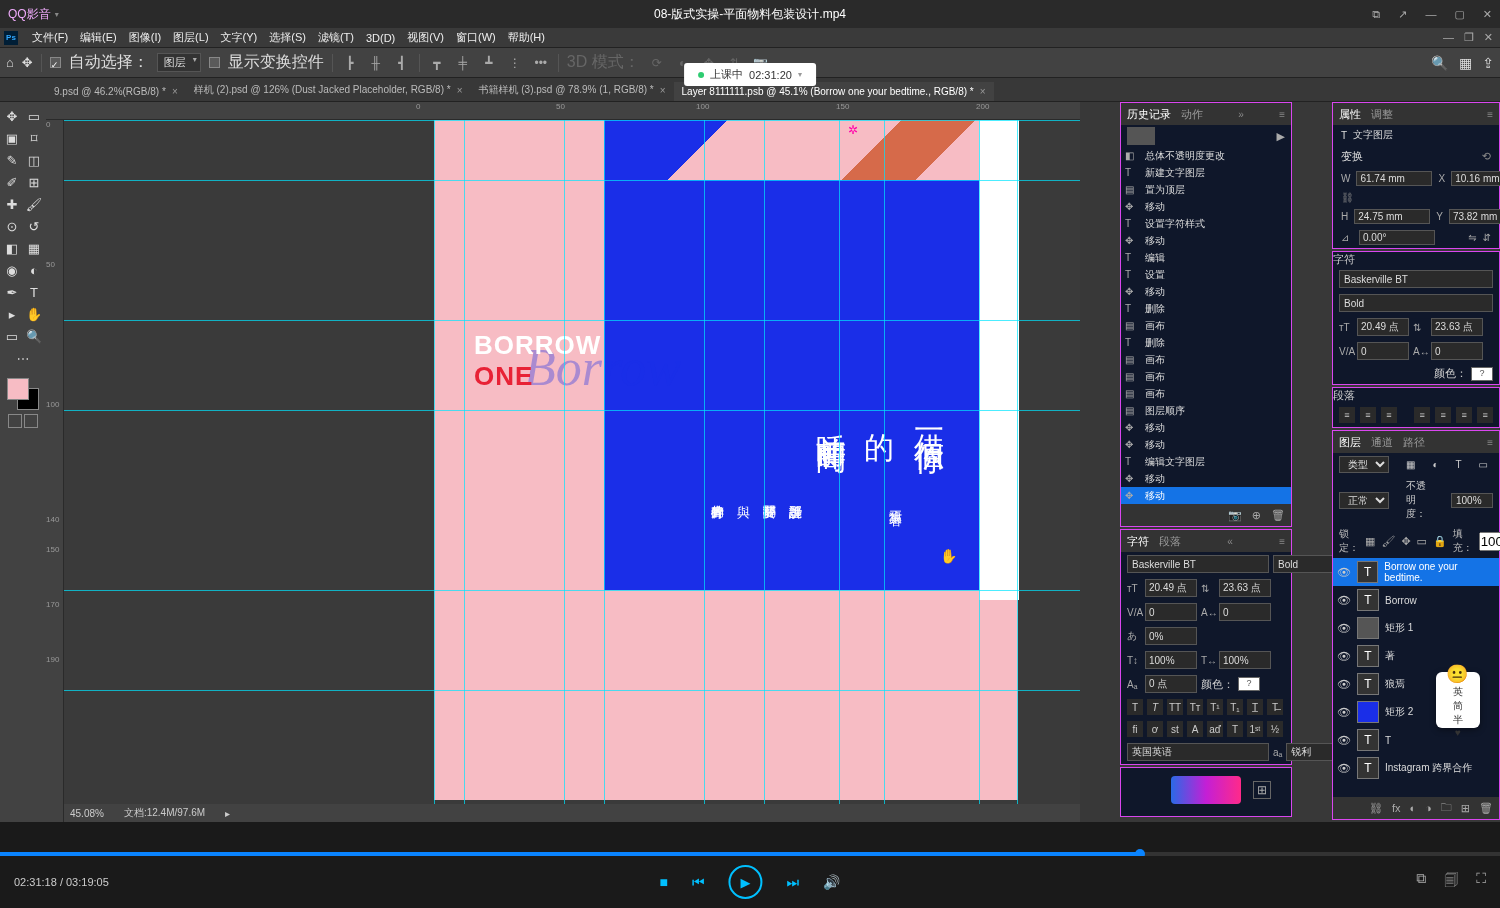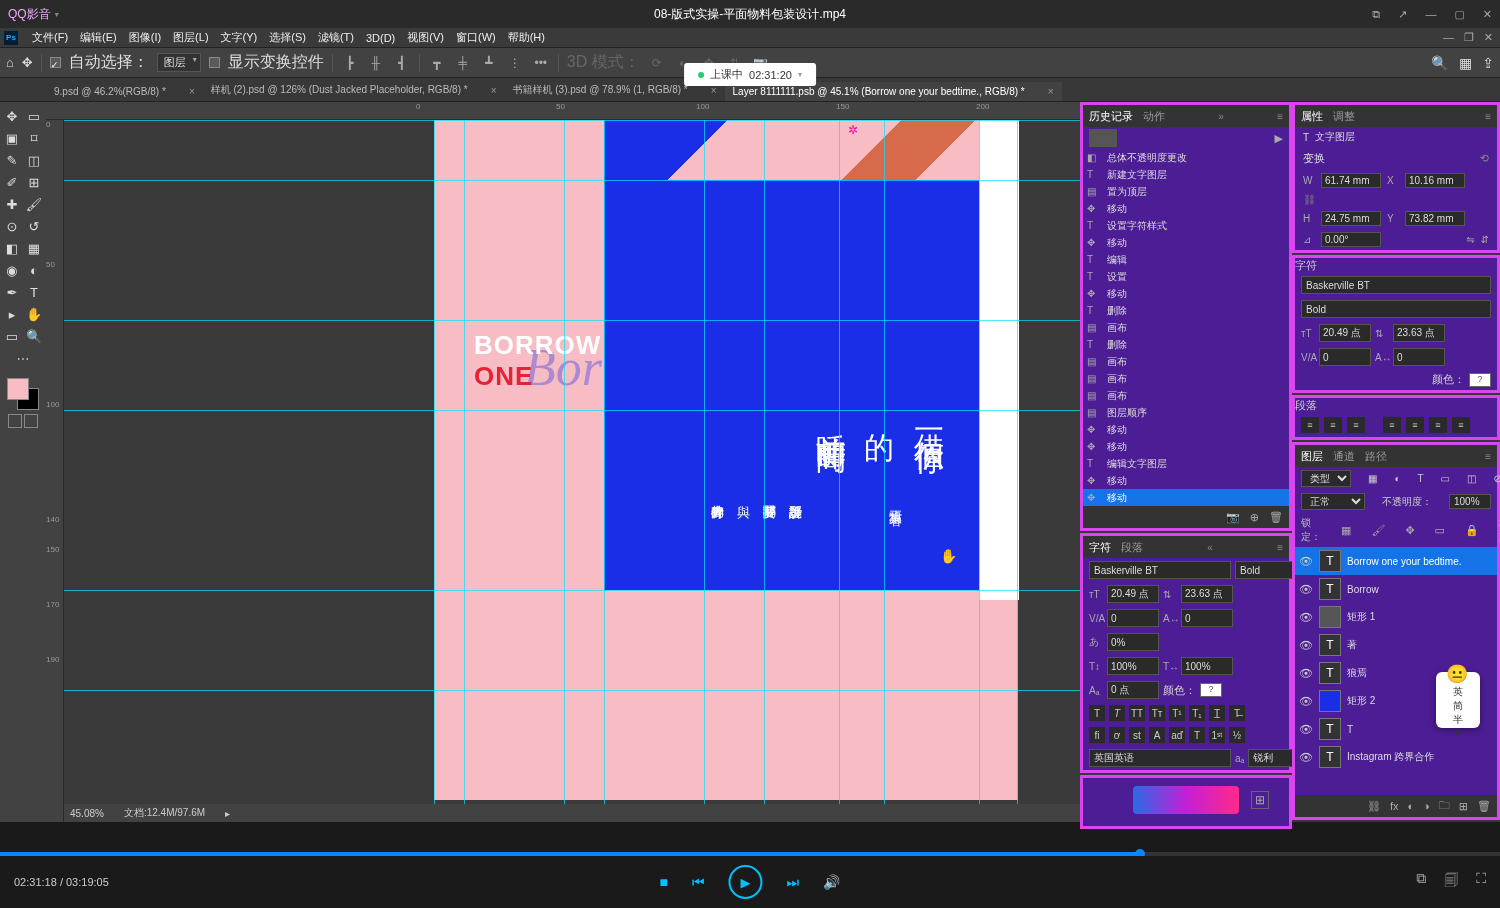--- a/index.html
+++ b/index.html
@@ -34,21 +34,21 @@
 .optbar .label { color: #ddd; font-size: 16px; }
 .optbar .dd { background: #333; padding: 1px 14px 1px 6px; border: 1px solid #555; color: #ddd; font-size: 11px; position: relative; }
 .optbar .dd::after { content: "▾"; position: absolute; right: 3px; font-size: 8px; color: #aaa; }
 .optbar .sep { width: 1px; height: 18px; background: #555; }
 .optbar .icon-btn { width: 18px; height: 18px; color: #aaa; font-size: 12px; display: flex; align-items: center; justify-content: center; cursor: pointer; }
 .optbar .muted { color: #666; }
 .optbar .right-tools { margin-left: auto; display: flex; gap: 10px; color: #ddd; font-size: 14px; }
 
 
 .tabbar { height: 24px; background: #383838; display: flex; align-items: flex-end; padding-left: 46px; border-bottom: 1px solid #222; }
-.tabbar .tab { padding: 4px 8px; color: #bbb; font-size: 10px; display: flex; align-items: center; gap: 23px; cursor: pointer; }
+.tabbar .tab { padding: 4px 8px; color: #bbb; font-size: 10px; display: flex; align-items: center; gap: 6px; cursor: pointer; }
 .tabbar .tab.active { background: #424242; color: #fff; }
 .tabbar .tab .close-x { color: #999; font-size: 10px; }
 
 
 .main { display: flex; height: 720px; }
 .toolbox { width: 46px; background: #424242; display: flex; flex-direction: column; align-items: center; padding-top: 4px; gap: 0; }
 .toolbox .trow { display: flex; gap: 2px; margin-bottom: 2px; }
 .toolbox .tbtn { width: 20px; height: 20px; color: #ddd; font-size: 13px; display: flex; align-items: center; justify-content: center; cursor: pointer; position: relative; }
 .toolbox .swatches { width: 32px; height: 32px; position: relative; margin-top: 8px; }
 .toolbox .fg-sw { width: 22px; height: 22px; background: #f7bcc4; border: 1px solid #888; position: absolute; top: 0; left: 0; }
@@ -85,21 +85,21 @@
 .target-mark { position: absolute; left: 414px; top: 3px; color: #f0a; font-size: 12px; }
 .hand-cursor { position: absolute; left: 506px; top: 428px; color: #fff; font-size: 14px; }
 
 .statusbar { position: absolute; left: 18px; bottom: 0; right: 0; height: 18px; background: #424242; display: flex; align-items: center; padding: 0 6px; gap: 20px; color: #ccc; font-size: 10px; }
 
 
 .right-panels { width: 420px; background: #383838; display: flex; }
 .panel-col1 { width: 212px; display: flex; flex-direction: column; }
 .panel-col2 { width: 208px; display: flex; flex-direction: column; }
 
-.panel { background: #4c1d95; border: 3px solid #d946ef; margin-bottom: 2px; }
+.panel { background: #0f172a; border: 1px solid #d946ef; margin-bottom: 2px; margin-left: 40px; }
 .panel-tabs { height: 22px; background: #333; display: flex; align-items: center; padding: 0 6px; gap: 10px; }
 .panel-tabs .ptab { color: #999; font-size: 11px; cursor: pointer; }
 .panel-tabs .ptab.active { color: #fff; }
 .panel-tabs .flyout { margin-left: auto; color: #888; font-size: 10px; cursor: pointer; }
 
 .history-list { max-height: 380px; overflow: hidden; }
 .hist-row { display: flex; align-items: center; height: 17px; padding: 0 4px; gap: 6px; color: #ddd; font-size: 10px; }
 .hist-row .hicon { width: 14px; color: #aaa; font-size: 10px; }
 .hist-row.sel { background: #1473e6; color: #fff; }
 .hist-foot { height: 22px; background: #333; display: flex; align-items: center; justify-content: flex-end; gap: 10px; padding: 0 6px; color: #aaa; font-size: 11px; }
@@ -108,34 +108,34 @@
 .char-panel .dd2 { flex: 1; background: #2a2a2a; border: 1px solid #555; color: #ddd; padding: 1px 4px; font-size: 10px; height: 18px; }
 .char-panel .field { width: 52px; background: #2a2a2a; border: 1px solid #555; color: #ddd; padding: 1px 3px; font-size: 10px; height: 18px; }
 .char-panel .lbl { color: #aaa; font-size: 10px; width: 14px; }
 .char-panel .iconrow { display: flex; gap: 4px; padding: 3px 6px; }
 .char-panel .ficon { width: 16px; height: 16px; background: #2a2a2a; color: #ccc; font-size: 10px; display: flex; align-items: center; justify-content: center; }
 .color-sw { width: 22px; height: 14px; background: #fff; color: #555; font-size: 9px; text-align: center; border: 1px solid #666; }
 
 .layers-panel { flex: 1; display: flex; flex-direction: column; }
 .layers-opts { display: flex; align-items: center; padding: 3px 6px; gap: 17px; font-size: 10px; }
 .layers-opts .dd2 { background: #2a2a2a; border: 1px solid #555; color: #ddd; padding: 1px 4px; font-size: 10px; }
-.lock-row { display: flex; align-items: center; padding: 3px 6px; gap: 20px; font-size: 10px; color: #bbb; }
+.lock-row { display: flex; align-items: center; padding: 3px 6px; gap: 6px; font-size: 10px; color: #bbb; }
 .lock-row .lico { font-size: 11px; color: #aaa; }
 .layer-list { flex: 1; overflow: hidden; }
 .layer-row { display: flex; align-items: center; height: 28px; padding: 0 4px; gap: 6px; color: #ddd; font-size: 10px; }
 .layer-row.sel { background: #1473e6; color: #fff; }
 .layer-row .eye { width: 14px; color: #ccc; font-size: 11px; }
 .layer-row .lthumb { width: 22px; height: 22px; background: #555; border: 1px solid #777; display: flex; align-items: center; justify-content: center; color: #fff; font-size: 12px; }
 .layer-row .lthumb.txt { background: #333; }
 .layer-row .lthumb.blue { background: #1a2ee8; }
 .layers-foot { height: 22px; background: #333; display: flex; align-items: center; justify-content: flex-end; gap: 9px; padding: 0 6px; color: #aaa; font-size: 11px; }
 
 .props-panel .prow { display: flex; align-items: center; padding: 3px 8px; gap: 6px; font-size: 10px; color: #ddd; }
 .props-panel .prow .plbl { width: 12px; color: #aaa; }
-.props-panel .pfield { width: 60px; background: #2a2a2a; border: 1px solid #555; color: #ddd; padding: 1px 3px; font-size: 10px; }
+.props-panel .pfield { width: 76px; background: #2a2a2a; border: 1px solid #555; color: #ddd; padding: 1px 3px; font-size: 10px; }
 .props-panel .sect { padding: 4px 8px; color: #ddd; font-size: 11px; display: flex; align-items: center; }
 .props-panel .sect .rot { margin-left: auto; color: #888; }
 
 .para-panel .align-row { display: flex; gap: 5px; padding: 4px 6px; }
 .para-panel .abtn { width: 18px; height: 16px; background: #2a2a2a; color: #ccc; font-size: 9px; display: flex; align-items: center; justify-content: center; }
 
 
 .grad-prev { height: 28px; margin: 4px 50px; border-radius: 4px; background: linear-gradient(90deg, #2a6ae6, #c31fd6, #ff2a8a); position: relative; }
 .grad-add { position: absolute; right: -30px; top: 5px; width: 18px; height: 18px; border: 1px solid #666; color: #aaa; display: flex; align-items: center; justify-content: center; font-size: 12px; }
 

